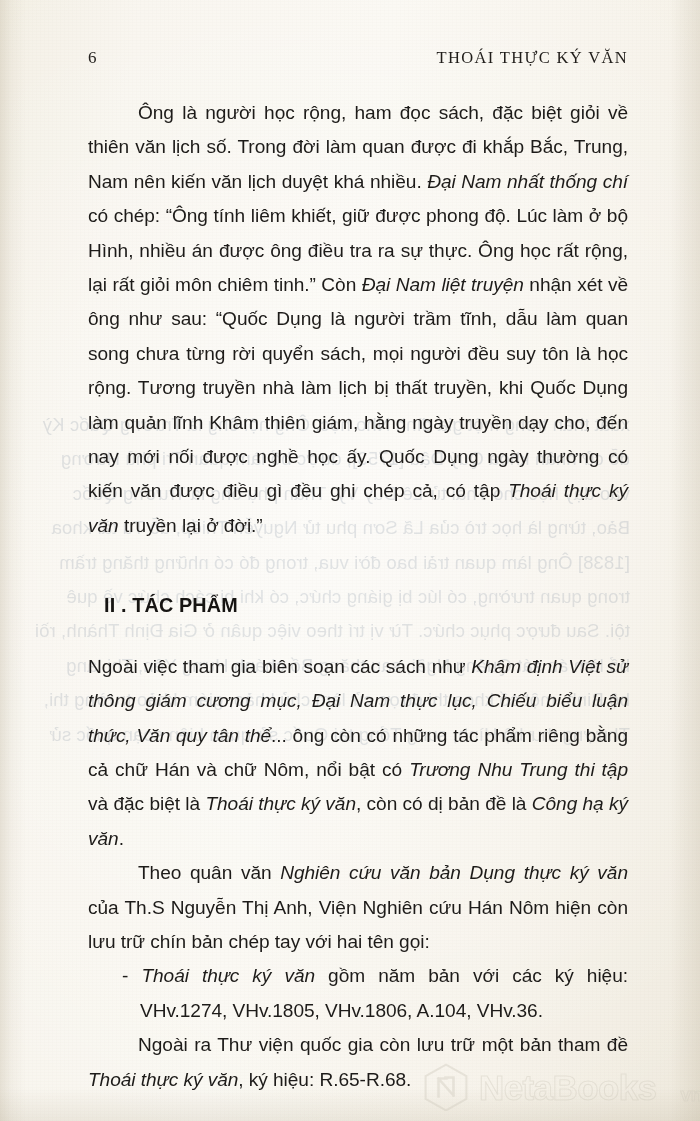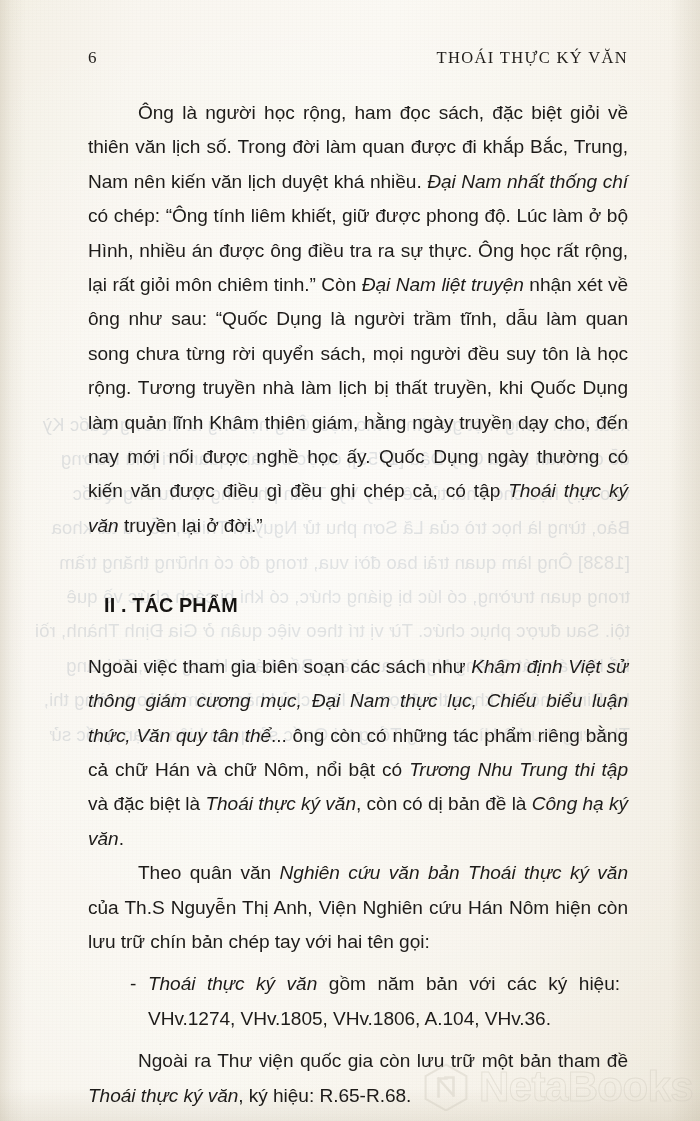--- a/index.html
+++ b/index.html
@@ -115,21 +115,21 @@
     font-weight: bold;
     letter-spacing: 0.15px;
     color: #161412;
   }
 
   .spacer-before-heading { height: 29px; }
   .spacer-after-heading  { height: 11px; }
 
   
   .listitem {
-    margin: 8px;
+    margin: 0;
     font-size: 19.1px;
     line-height: 34.4px;
     text-align: justify;
     color: #1d1b19;
     padding-left: 52px;
     text-indent: -18px;
     letter-spacing: -0.05px;
   }
 
   
@@ -163,21 +163,21 @@
     user-select: none;
     opacity: 0.40;
   }
   .wm-badge {
     width: 44px;
     height: 48px;
     flex: none;
     display: block;
   }
   .wm-text {
-    font-size: 42px;
+    font-size: 35px;
     font-weight: bold;
     letter-spacing: -0.6px;
     color: transparent;
     -webkit-text-stroke: 1.1px #cfcabd;
     line-height: 1;
     white-space: nowrap;
   }
   .wm-tld {
     font-size: 19px;
     font-weight: bold;
@@ -220,21 +220,21 @@
   <div class="column">
 
     <p class="para"><span>Ông là người học rộng, ham đọc sách, đặc biệt giỏi về thiên văn lịch số. Trong đời làm quan được đi khắp Bắc, Trung, Nam nên kiến văn lịch duyệt khá nhiều. </span><i>Đại Nam nhất thống chí</i><span> có chép: “Ông tính liêm khiết, giữ được phong độ. Lúc làm ở bộ Hình, nhiều án được ông điều tra ra sự thực. Ông học rất rộng, lại rất giỏi môn chiêm tinh.” Còn </span><i>Đại Nam liệt truyện</i><span> nhận xét về ông như sau: “Quốc Dụng là người trầm tĩnh, dẫu làm quan song chưa từng rời quyển sách, mọi người đều suy tôn là học rộng. Tương truyền nhà làm lịch bị thất truyền, khi Quốc Dụng làm quản lĩnh Khâm thiên giám, hằng ngày truyền dạy cho, đến nay mới nối được nghề học ấy. Quốc Dụng ngày thường có kiến văn được điều gì đều ghi chép cả, có tập </span><i>Thoái thực ký văn</i><span> truyền lại ở đời.”</span></p>
 
     <div class="spacer-before-heading"></div>
     <h2 class="section-heading">II . TÁC PHẨM</h2>
     <div class="spacer-after-heading"></div>
 
     <p class="para no-indent"><span>Ngoài việc tham gia biên soạn các sách như </span><i>Khâm định Việt sử thông giám cương mục, Đại Nam thực lục, Chiếu biểu luận thức, Văn quy tân thể</i><span>... ông còn có những tác phẩm riêng bằng cả chữ Hán và chữ Nôm, nổi bật có </span><i>Trương Nhu Trung thi tập</i><span> và đặc biệt là </span><i>Thoái thực ký văn</i><span>, còn có dị bản đề là </span><i>Công hạ ký văn</i><span>.</span></p>
 
-    <p class="para"><span>Theo quân văn </span><i>Nghiên cứu văn bản Thoái thực ký văn</i><span> của Th.S Nguyễn Thị Anh, Viện Nghiên cứu Hán Nôm hiện còn lưu trữ chín bản chép tay với hai tên gọi:</span></p>
+    <p class="para"><span>Theo quân văn </span><i>Nghiên cứu văn bản Dụng thực ký văn</i><span> của Th.S Nguyễn Thị Anh, Viện Nghiên cứu Hán Nôm hiện còn lưu trữ chín bản chép tay với hai tên gọi:</span></p>
 
     <p class="listitem"><span>- </span><i>Thoái thực ký văn</i><span> gồm năm bản với các ký hiệu: VHv.1274, VHv.1805, VHv.1806, A.104, VHv.36.</span></p>
 
 
     <p class="para"><span>Ngoài ra Thư viện quốc gia còn lưu trữ một bản tham đề </span><i>Thoái thực ký văn</i><span>, ký hiệu: R.65-R.68.</span></p>
 
   </div>
 
   <div class="watermark">
     <svg class="wm-badge" viewBox="0 0 44 48" aria-hidden="true">

